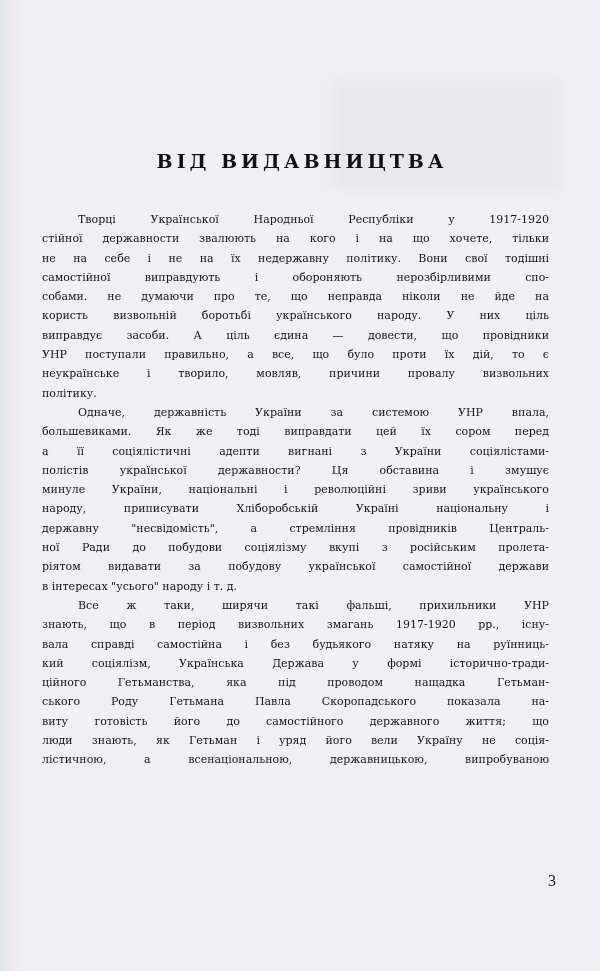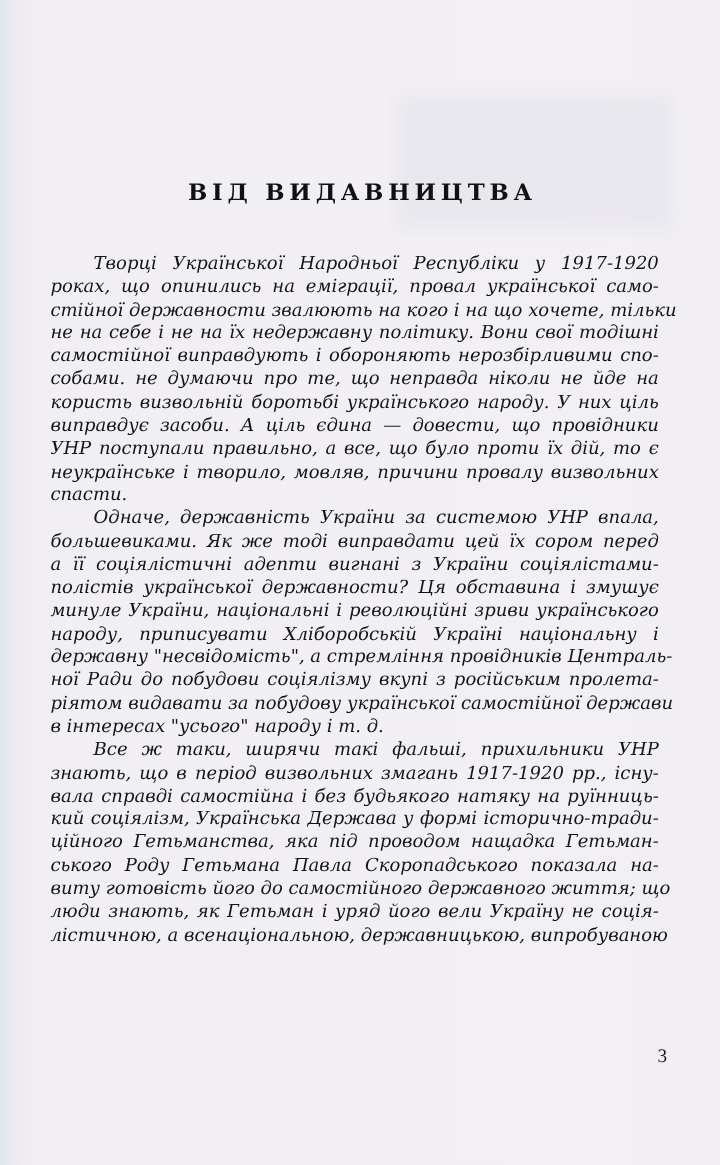--- a/index.html
+++ b/index.html
@@ -45,22 +45,21 @@
     .body-text {
       position: absolute;
       left: 42px;
       top: 210px;
       width: 507px;
     }
     .line {
       height: 19.3px;
       line-height: 19.3px;
       font-family: "DejaVu Serif", "Liberation Serif", serif;
-      font-style: italic;
-      font-size: 15px;
+      font-size: 11px;
       white-space: nowrap;
       text-align: justify;
       text-align-last: justify;
       color: #141414;
     }
     .line.indent {
       padding-left: 36px;
     }
     .line.last {
       text-align-last: left;
@@ -79,30 +78,29 @@
 
 <div class="page">
   <div class="bleed"></div>
 
   <div class="title">ВІД ВИДАВНИЦТВА</div>
 
   <div class="body-text">
 
     <div>
       <div class="line indent">Творці Української Народньої Республіки у 1917-1920</div>
-      <div class="line">роках, що опинились на еміграції, провал української само-</div>
       <div class="line">стійної державности звалюють на кого і на що хочете, тільки</div>
       <div class="line">не на себе і не на їх недержавну політику. Вони свої тодішні</div>
       <div class="line">самостійної виправдують і обороняють нерозбірливими спо-</div>
       <div class="line">собами. не думаючи про те, що неправда ніколи не йде на</div>
       <div class="line">користь визвольній боротьбі українського народу. У них ціль</div>
       <div class="line">виправдує засоби. А ціль єдина — довести, що провідники</div>
       <div class="line">УНР поступали правильно, а все, що було проти їх дій, то є</div>
       <div class="line">неукраїнське і творило, мовляв, причини провалу визвольних</div>
-      <div class="line last">спасти.</div>
+      <div class="line last">політику.</div>
     </div>
 
     <div>
       <div class="line indent">Одначе, державність України за системою УНР впала,</div>
       <div class="line">большевиками. Як же тоді виправдати цей їх сором перед</div>
       <div class="line">а її соціялістичні адепти вигнані з України соціялістами-</div>
       <div class="line">полістів української державности? Ця обставина і змушує</div>
       <div class="line">минуле України, національні і революційні зриви українського</div>
       <div class="line">народу, приписувати Хліборобській Україні національну і</div>
       <div class="line">державну "несвідомість", а стремління провідників Централь-</div>

